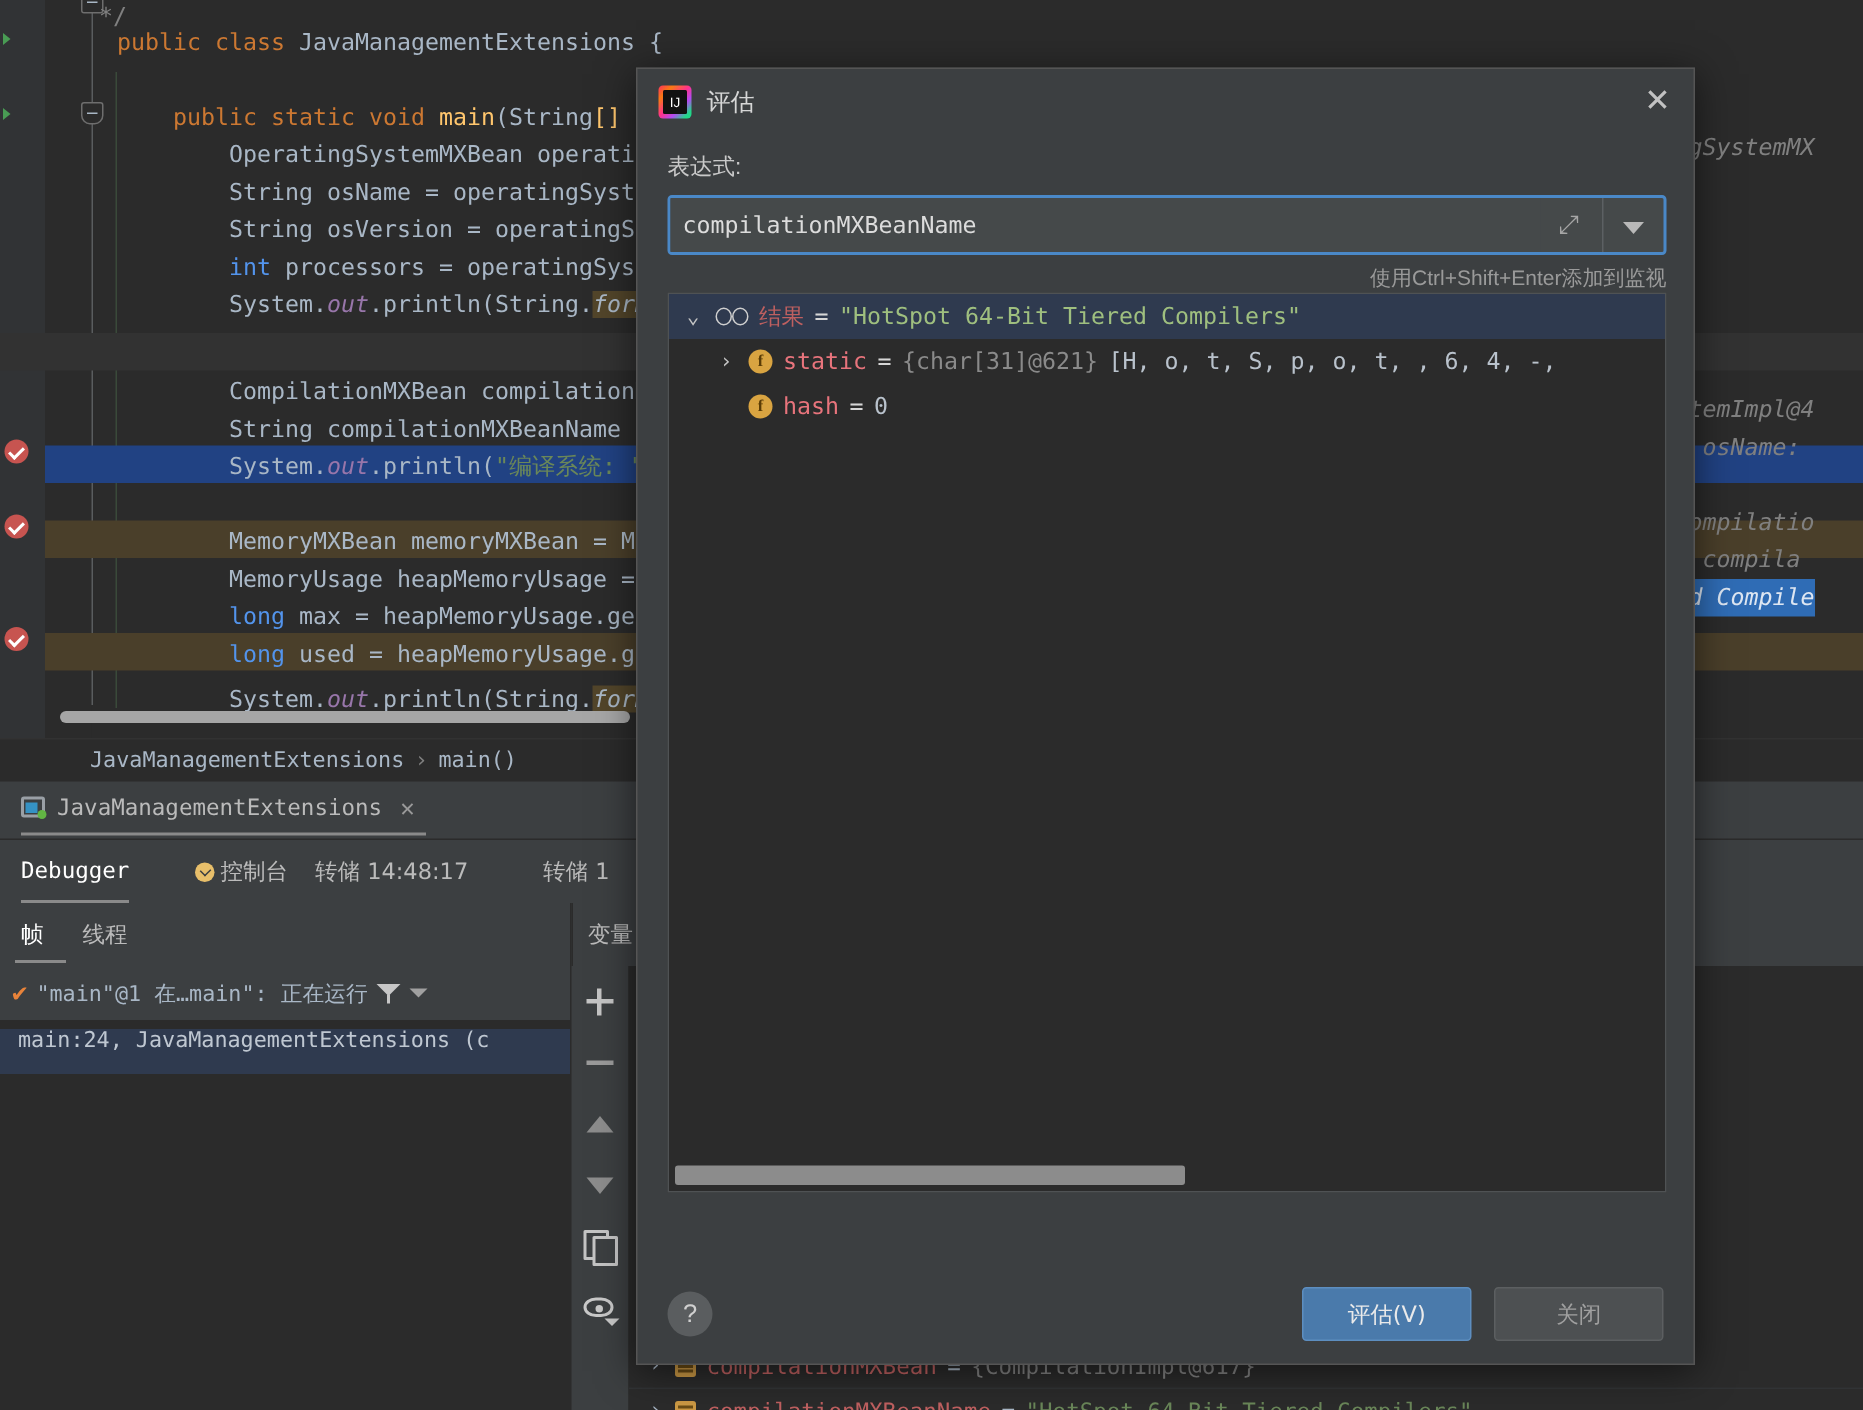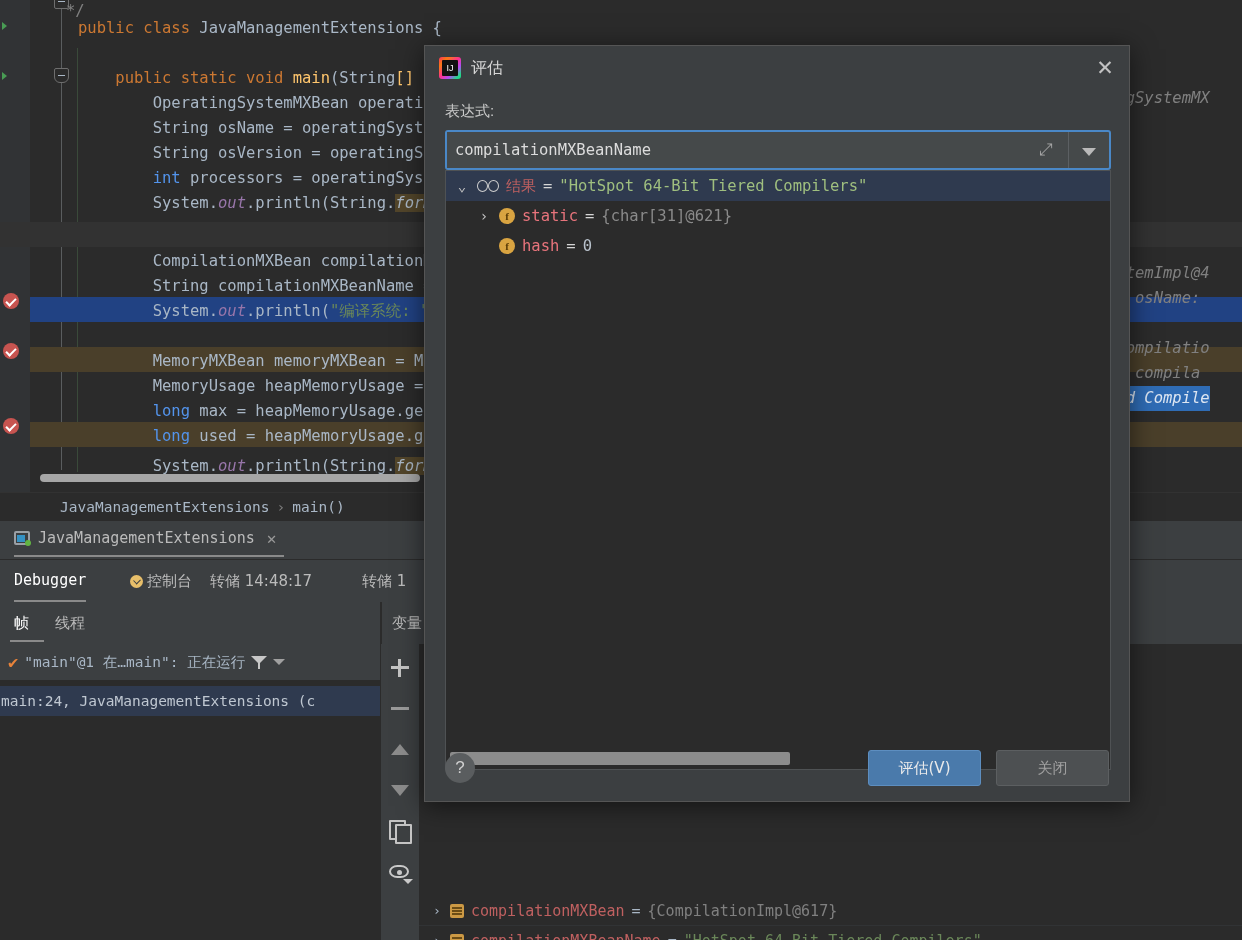--- a/index.html
+++ b/index.html
@@ -174,21 +174,21 @@
   .funnel::after {
     content: ""; position: absolute; left: 7px; top: 8px;
     width: 2px; height: 6px; background: #c7c7c7;
   }
   .caret-dn {
     width: 0; height: 0; border-left: 6px solid transparent;
     border-right: 6px solid transparent; border-top: 6px solid #a0a0a0;
   }
   .frame-row {
     position: absolute; left: 0; top: 686px; width: 380px; height: 30px;
-    background: #2f3a4f; display: flex; align-items: center; padding-left: 1px;
+    background: #2f3a4f; display: flex; align-items: flex-start; padding-left: 12px;
     font-family: "DejaVu Sans Mono", monospace; font-size: 14.5px;
     color: #bfc7d1; white-space: nowrap; overflow: hidden;
   }
   .frames-body {
     position: absolute; left: 0; top: 716px; width: 380px; height: 224px;
     background: #2b2b2b;
   }
 
   
   .vtoolbar {
@@ -263,21 +263,21 @@
   
   .right-strip {
     position: absolute; left: 1107px; top: 0; width: 135px; height: 492px;
     font-family: "DejaVu Sans Mono", monospace; font-size: 15.5px;
     line-height: 25px; overflow: hidden; color: #808080; font-style: italic;
     white-space: pre;
   }
 
   
   .dialog {
-    position: absolute; left: 424px; top: 45px; width: 706px; height: 757px;
+    position: absolute; left: 424px; top: 45px; width: 706px; height: 865px;
     background: #3c3f41; border: 1px solid #555; box-shadow: 0 4px 24px rgba(0,0,0,.55);
   }
   .dlg-title {
     position: relative; height: 44px; display: flex; align-items: center;
     padding: 0 12px 0 14px;
   }
   .ij-logo {
     width: 22px; height: 22px; position: relative; flex: none; margin-right: 10px;
     border-radius: 3px;
     background: linear-gradient(135deg,#fe315d 0%, #f97a12 22%, #ff318c 48%, #b24bf3 68%, #21d789 88%);
@@ -536,38 +536,40 @@
     <div class="dlg-body">
 
       <div class="lbl">表达式:</div>
 
       <div class="expr-wrap">
         <input class="expr-input" type="text" value="compilationMXBeanName" style="">
         <div class="expr-expand"></div>
         <div class="expr-drop"></div>
       </div>
 
+      <div class="hint">使用Ctrl+Shift+Enter添加到监视</div>
 
 
       <div class="res-box">
 
         <div class="res-row sel" style="padding-left:8px;">
           <span class="twisty">⌄</span>
           <span class="glasses"></span>
           <span class="rname-cn">结果</span>
           <span class="rop">=</span>
           <span class="rstr">"HotSpot 64-Bit Tiered Compilers"</span>
         </div>
 
         <div class="res-row" style="padding-left:30px;">
           <span class="twisty">›</span>
           <span class="fbadge">f</span>
           <span class="rname">static</span>
           <span class="rop">=</span>
           <span class="rgrey">{char[31]@621}</span>
+          <span class="rchar">[H, o, t, S, p, o, t,  , 6, 4, -,</span>
         </div>
 
         <div class="res-row" style="padding-left:30px;">
           <span class="twisty"></span>
           <span class="fbadge">f</span>
           <span class="rname">hash</span>
           <span class="rop">=</span>
           <span class="rchar">0</span>
         </div>
 

